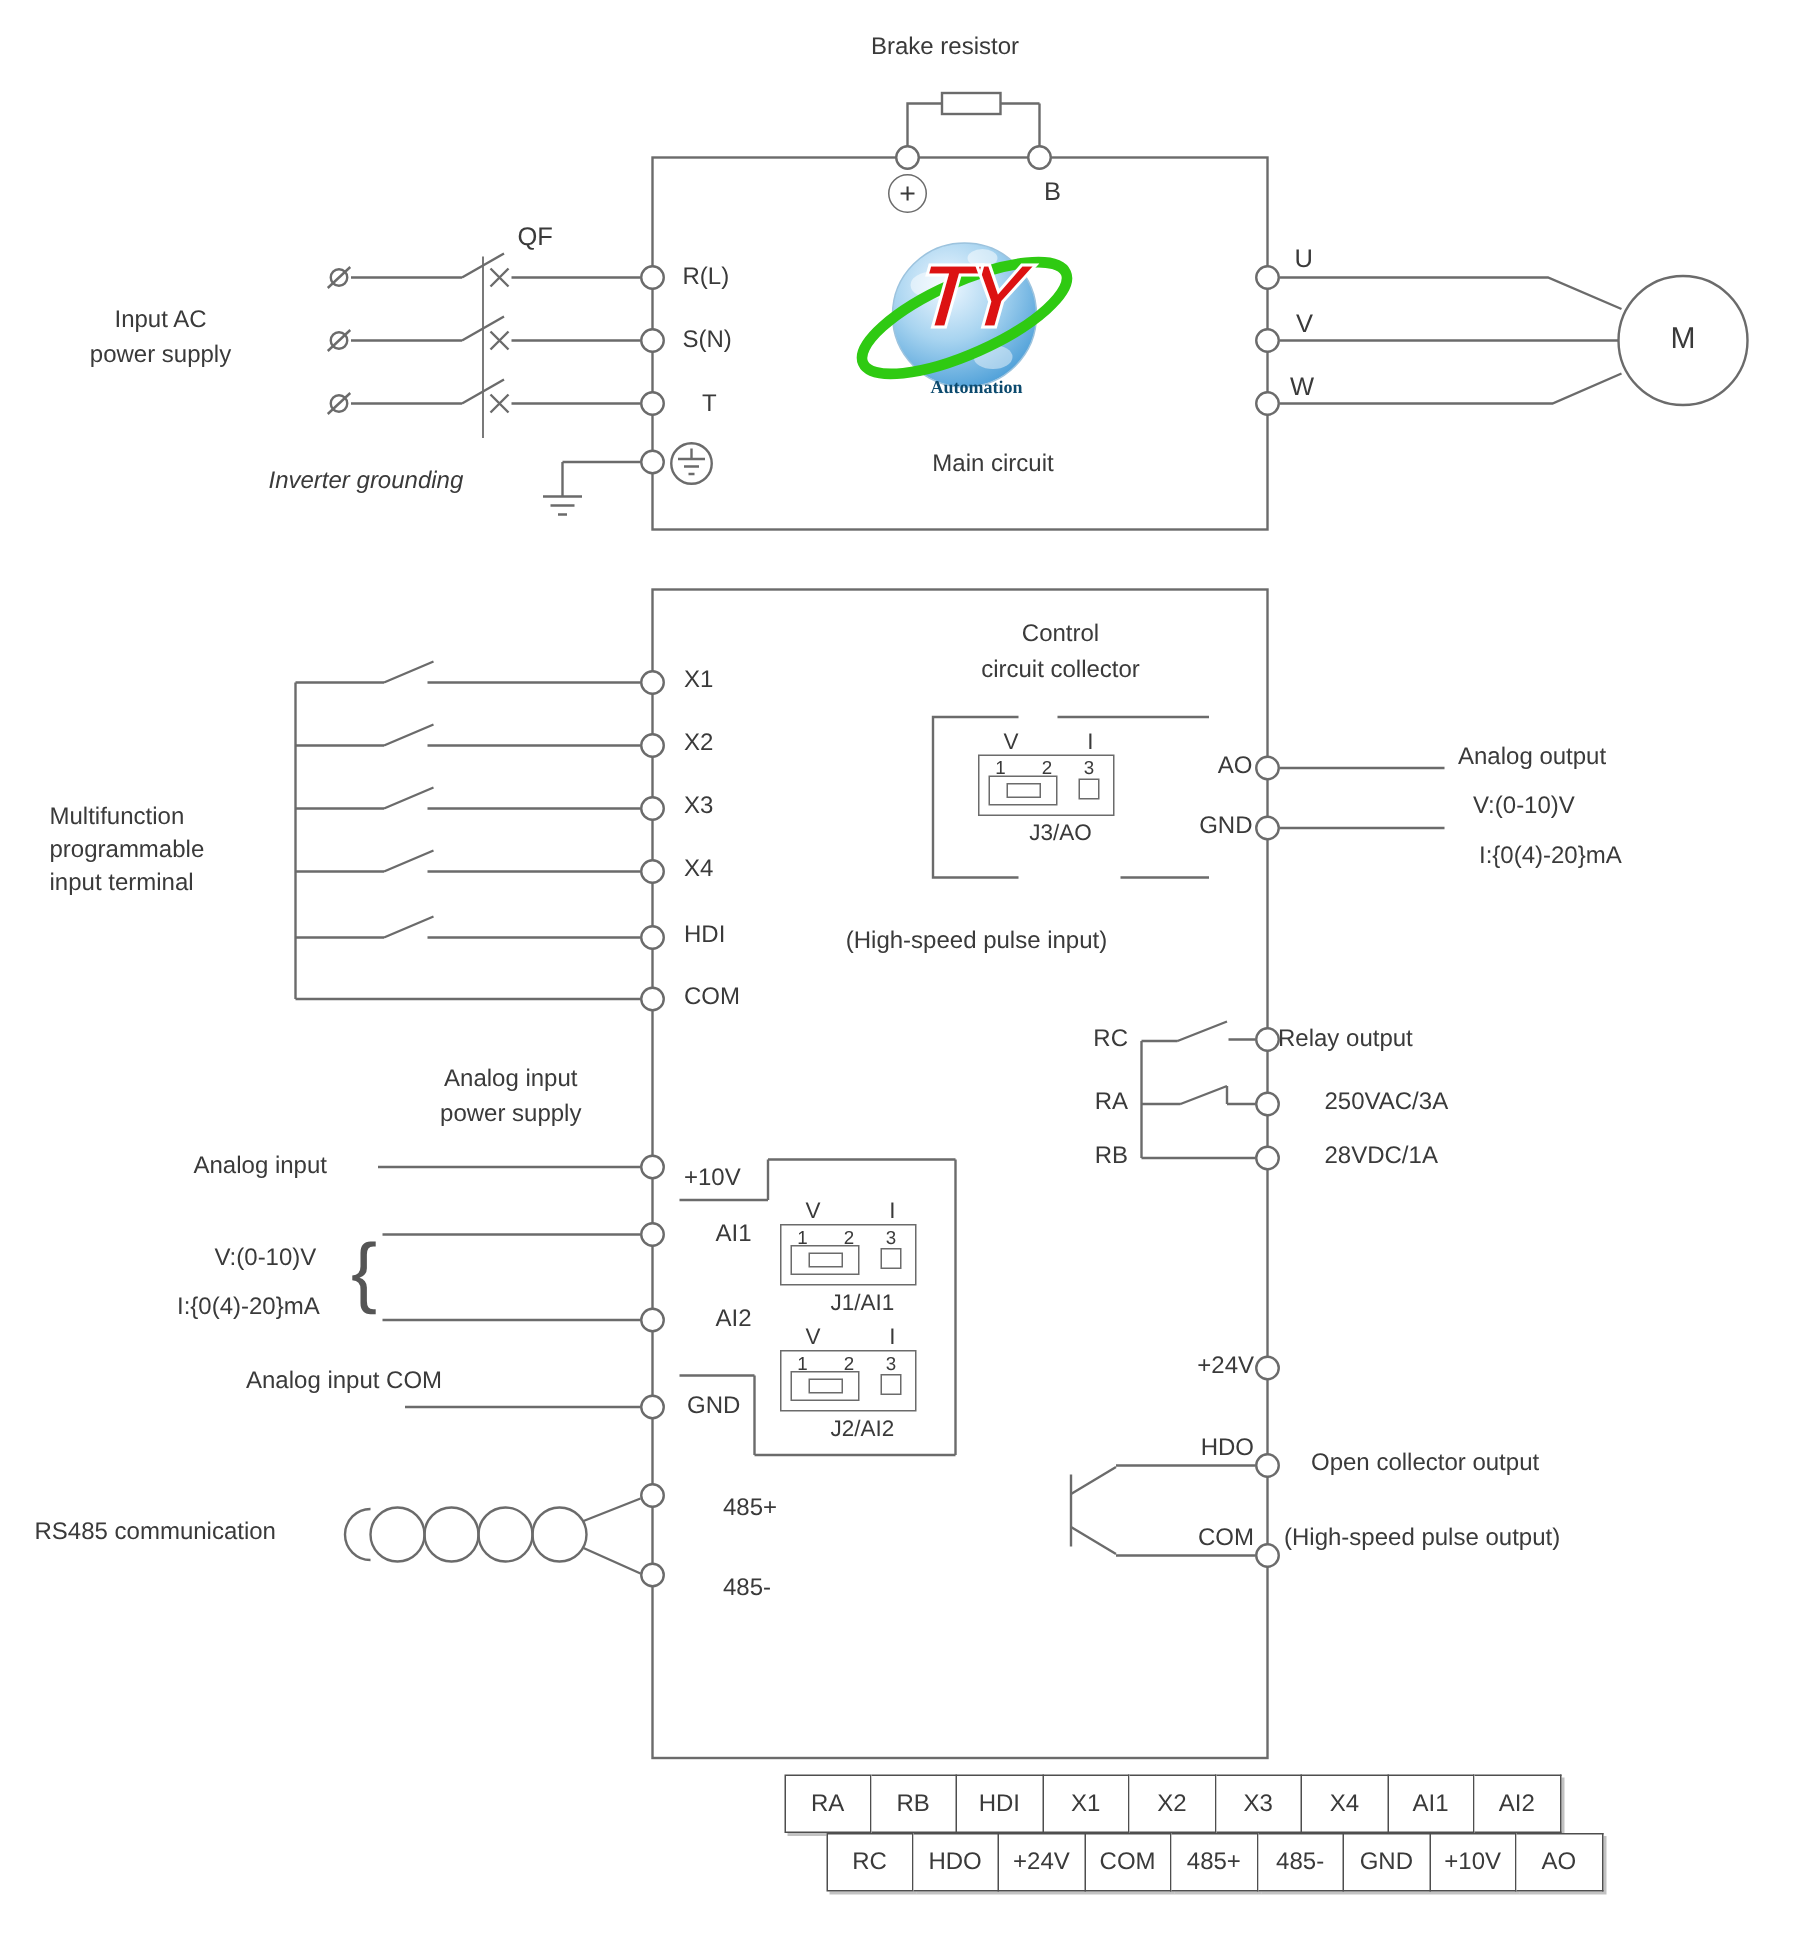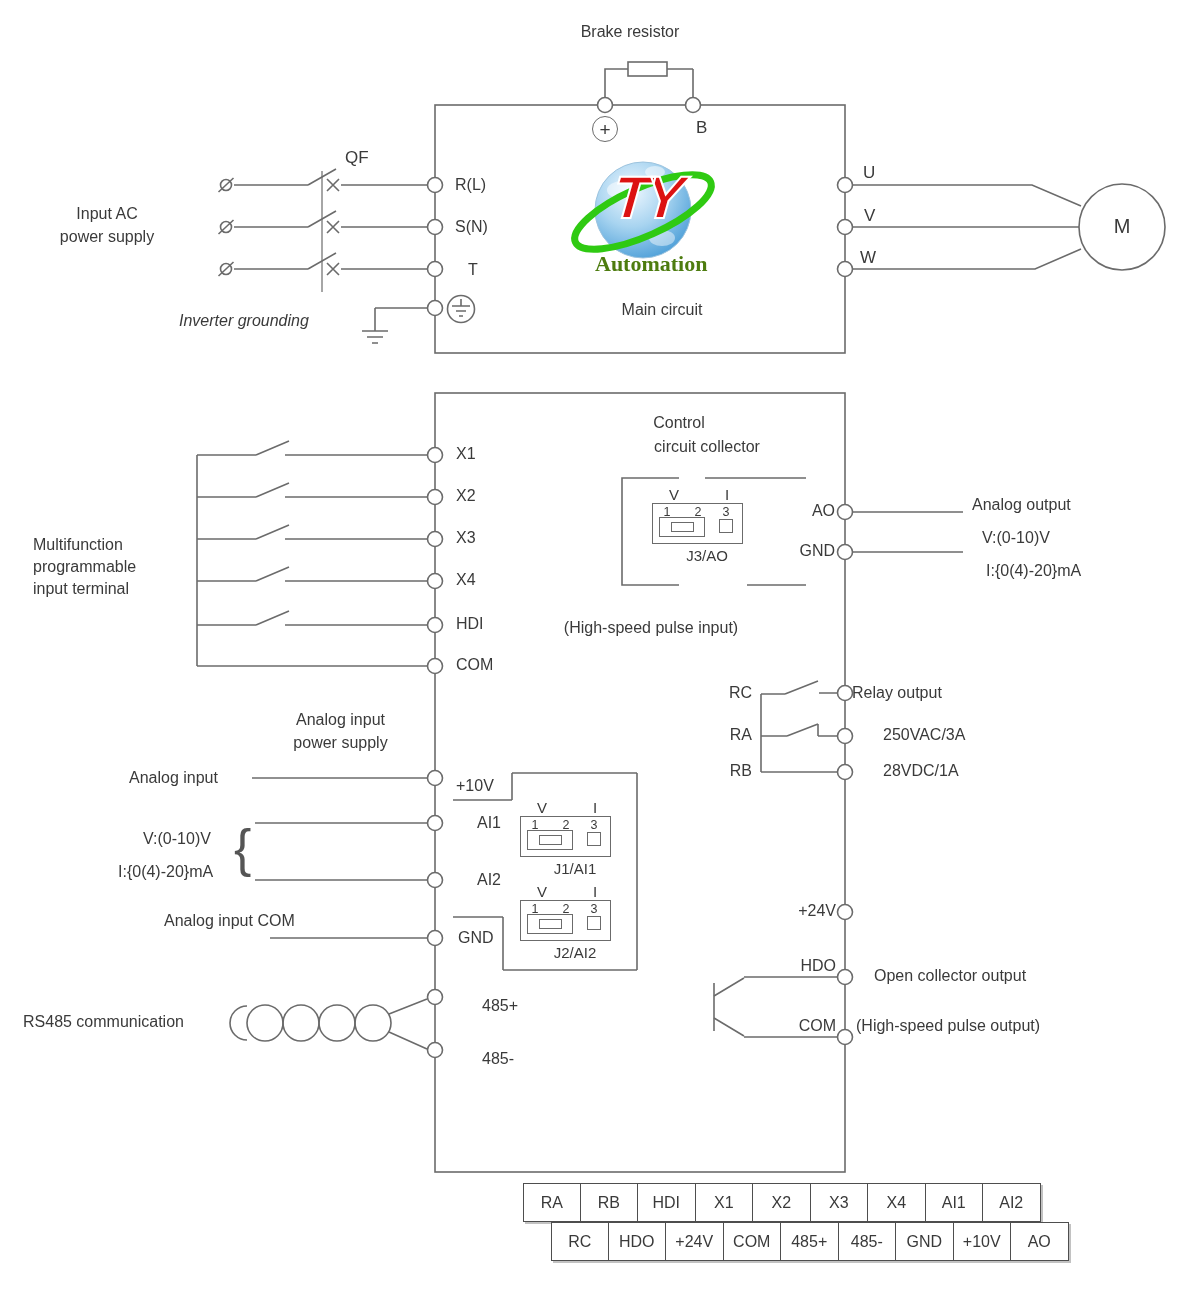--- a/index.html
+++ b/index.html
@@ -28,21 +28,21 @@
   
   .trow{position:absolute;display:flex;}
   .tcell{width:57.5px;height:39px;border:1.6px solid #4e4e4e;border-left:none;display:flex;align-items:center;
          justify-content:center;font-size:16px;background:#fff;box-sizing:border-box;box-shadow:2px 2px 0 rgba(120,120,120,.45);}
   .tcell:first-child{border-left:1.6px solid #4e4e4e;}
   
   .logo-ty{position:absolute;left:598px;top:168px;width:96px;text-align:center;font-size:60px;font-weight:bold;
            font-style:italic;color:#dc1212;letter-spacing:-5px;-webkit-text-stroke:2px #ffffff;
            transform:skewX(-5deg);line-height:1;}
   .logo-sub{position:absolute;left:595px;top:251px;width:112px;text-align:center;
-            font-family:"Liberation Serif",serif;font-weight:bold;font-size:22px;color:#4d7c0f;}
+            font-family:"Liberation Serif",serif;font-weight:bold;font-size:12px;color:#0c4a6e;}
 </style>
 </head>
 <body>
 
 <div id="stage">
 
   <svg id="wires" width="1200" height="1294" viewBox="0 0 1200 1294">
     <defs>
       <radialGradient id="gg" cx="38%" cy="30%" r="75%">
         <stop offset="0" stop-color="#eef7ff"></stop>
@@ -202,21 +202,21 @@
   <div class="lbl" style="left:33px;top:536px;">Multifunction</div>
   <div class="lbl" style="left:33px;top:558px;">programmable</div>
   <div class="lbl" style="left:33px;top:580px;">input terminal</div>
   <div class="lbl" style="left:456px;top:445px;">X1</div>
   <div class="lbl" style="left:456px;top:487px;">X2</div>
   <div class="lbl" style="left:456px;top:529px;">X3</div>
   <div class="lbl" style="left:456px;top:571px;">X4</div>
   <div class="lbl" style="left:456px;top:615px;">HDI</div>
   <div class="lbl" style="left:456px;top:656px;">COM</div>
 
-  <div class="lbl c" style="left:596px;top:414px;width:166px;">Control</div>
+  <div class="lbl c" style="left:624px;top:414px;width:166px;">Control</div>
   <div class="lbl c" style="left:624px;top:438px;width:166px;">circuit collector</div>
 
   <div class="jumper" style="left:652px;top:486px;">
     <div class="v">V</div>
     <div class="i">I</div>
     <div class="outer"></div>
     <div class="num n1">1</div>
     <div class="num n2">2</div>
     <div class="num n3">3</div>
     <div class="inner"></div>

